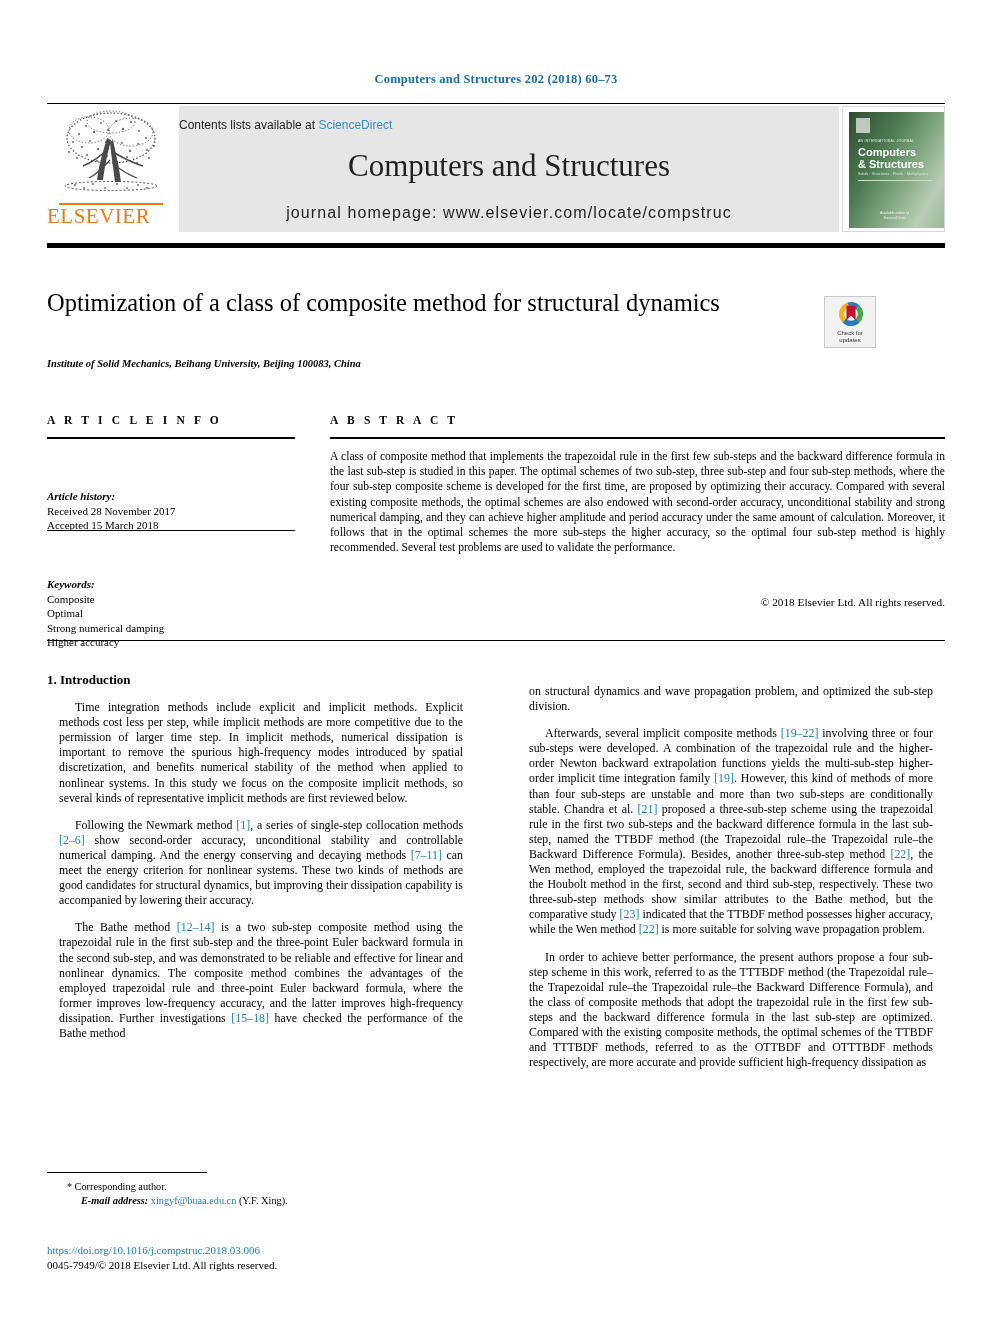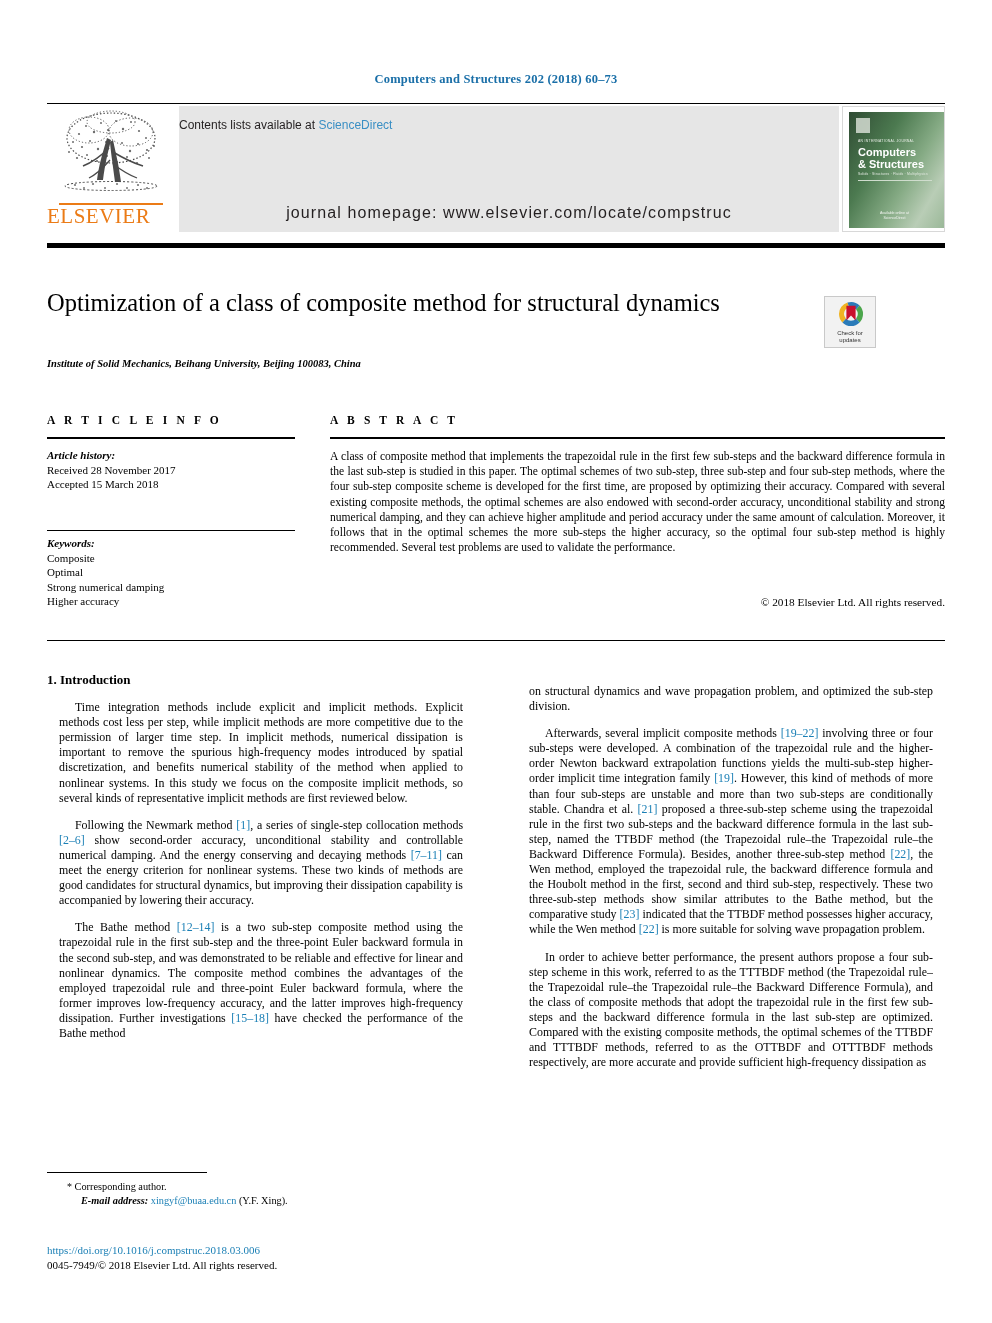--- a/index.html
+++ b/index.html
@@ -265,20 +265,21 @@
     left: 47px;
     width: 248px;
     font-family: "Liberation Serif", serif;
     font-size: 11px;
     line-height: 14.5px;
     color: #000;
   }
   .info-col .lbl {
     font-style: italic;
     font-weight: bold;
+    margin-top: 41px;
   }
 
   .abstract-col {
     position: absolute;
     left: 330px; top: 449px;
     width: 615px;
     font-family: "Liberation Serif", serif;
     font-size: 11.6px;
     line-height: 15.2px;
     text-align: justify;
@@ -422,20 +423,21 @@
               <circle cx="94" cy="80" r="1"></circle>
           </g>
         </g>
       </svg>
       <div class="elsevier-word-rule"></div>
       <div class="elsevier-word">ELSEVIER</div>
     </div>
 
     <div class="mast-center">
       <div class="contents-line"><span>Contents lists available at </span><span class="sd">ScienceDirect</span></div>
+      <div class="journal-name">Computers and Structures</div>
       <div class="homepage-line">journal homepage: www.elsevier.com/locate/compstruc</div>
     </div>
 
     <div class="cover-thumb">
       <div class="cover-inner">
         <div class="cover-elsevier-mark"></div>
         <div class="cover-kicker">AN INTERNATIONAL JOURNAL</div>
         <div class="cover-title"><span>Computers</span><br><span>&amp; Structures</span></div>
         <div class="cover-sub">Solids · Structures · Fluids · Multiphysics</div>
         <div class="cover-rule"></div>

